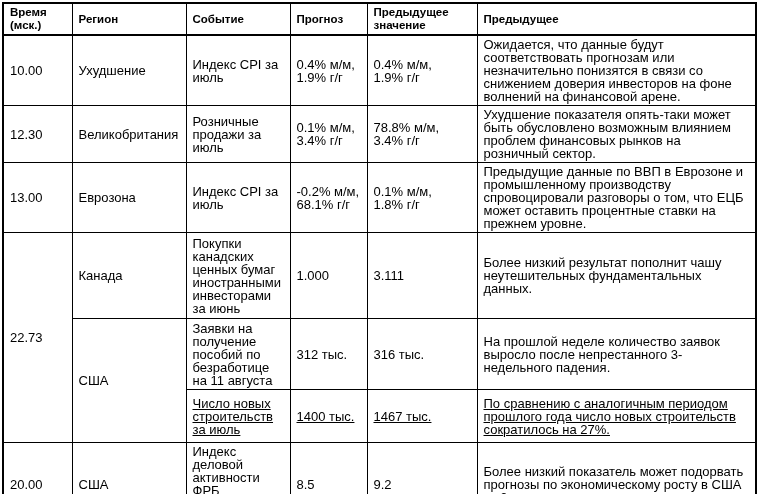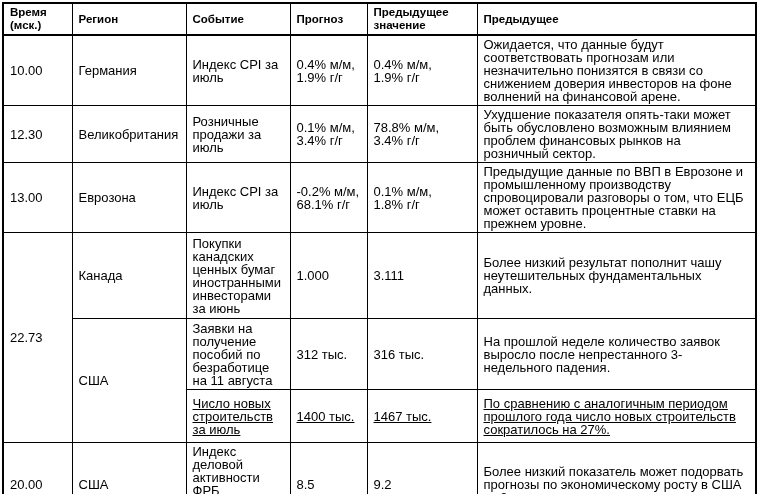--- a/index.html
+++ b/index.html
@@ -78,21 +78,21 @@
         <th>Регион</th>
         <th>Событие</th>
         <th>Прогноз</th>
         <th>Предыдущее значение</th>
         <th>Предыдущее</th>
       </tr>
     </thead>
     <tbody>
       <tr class="r1">
         <td>10.00</td>
-        <td>Германия</td>
+        <td>Ухудшение</td>
         <td>Индекс CPI за июль</td>
         <td class="c-num">0.4% м/м,
 1.9% г/г</td>
         <td class="c-num">0.4% м/м,
 1.9% г/г</td>
         <td>Ожидается, что данные будут соответствовать прогнозам или незначительно понизятся в связи со снижением доверия инвесторов на фоне волнений на финансовой арене.</td>
       </tr>
       <tr class="r2">
         <td>12.30</td>
         <td>Великобритания</td>

